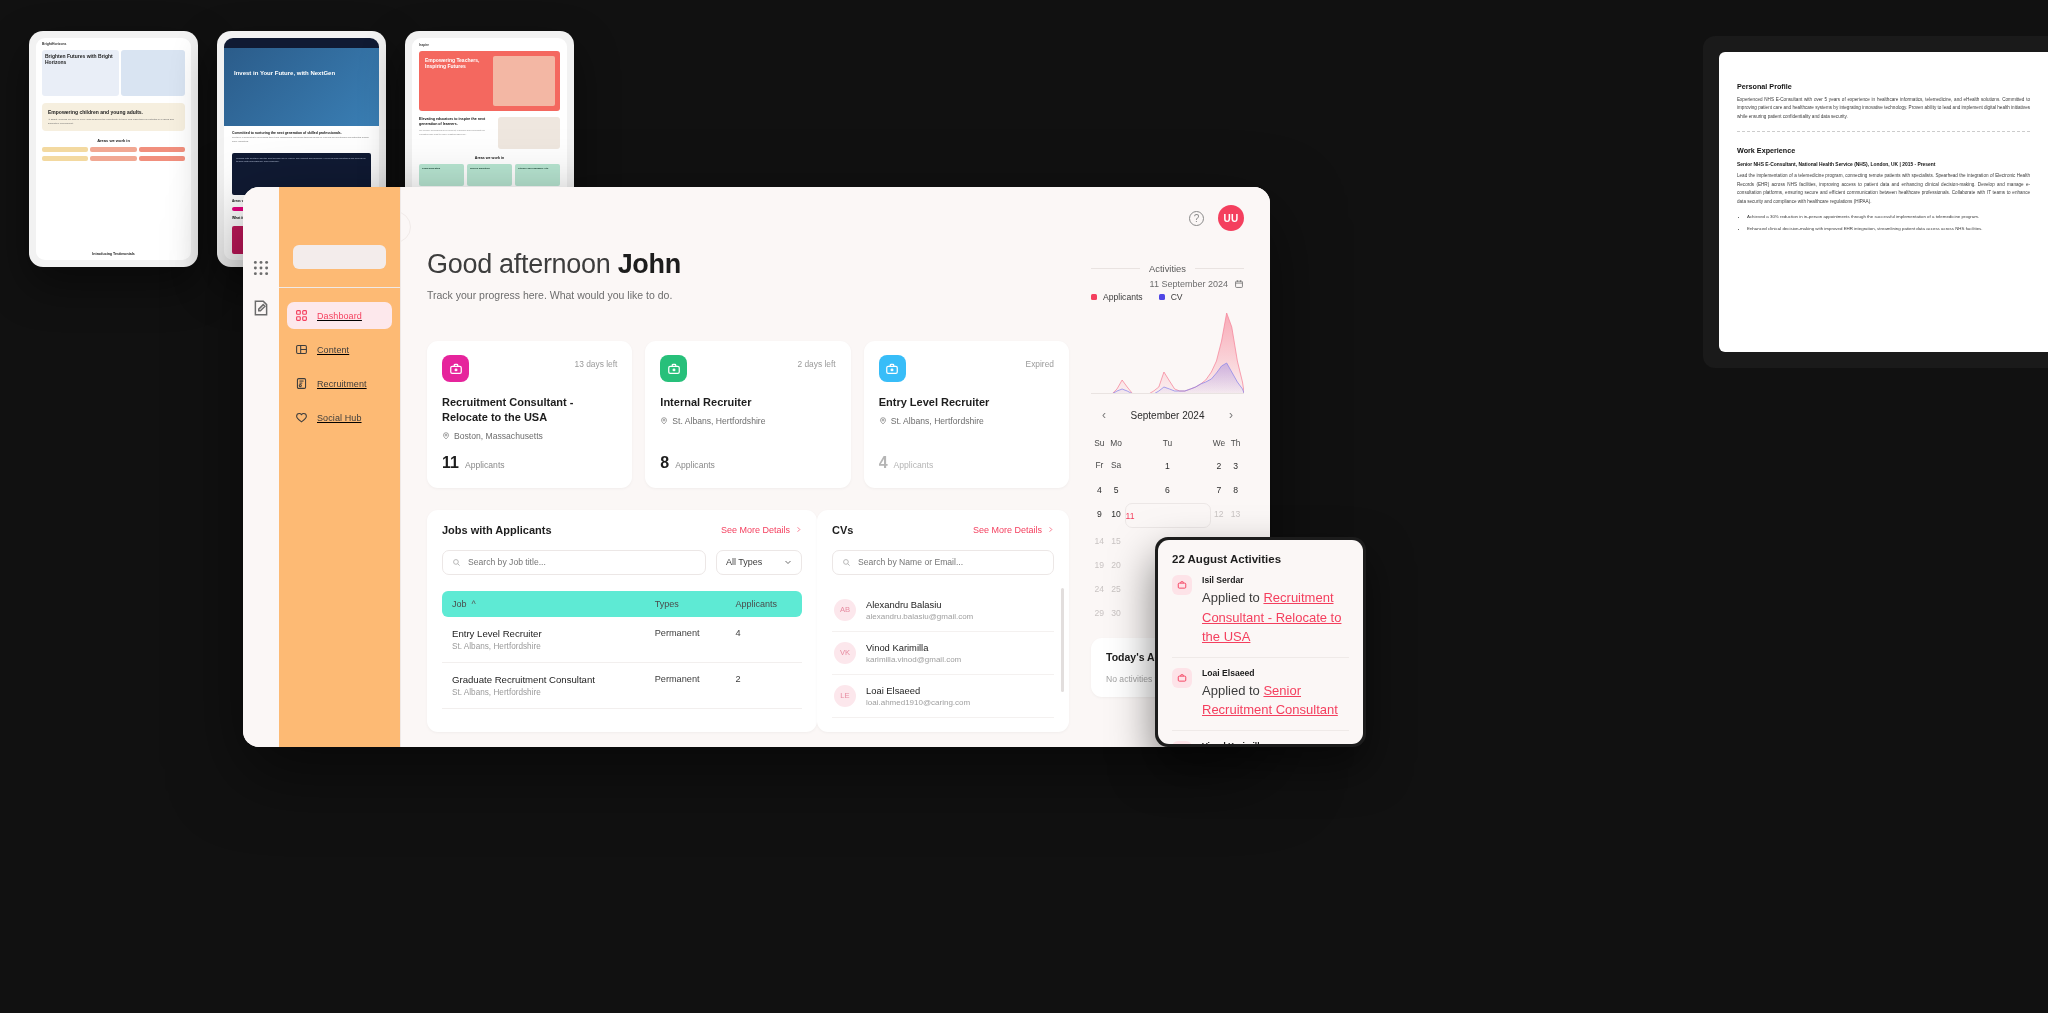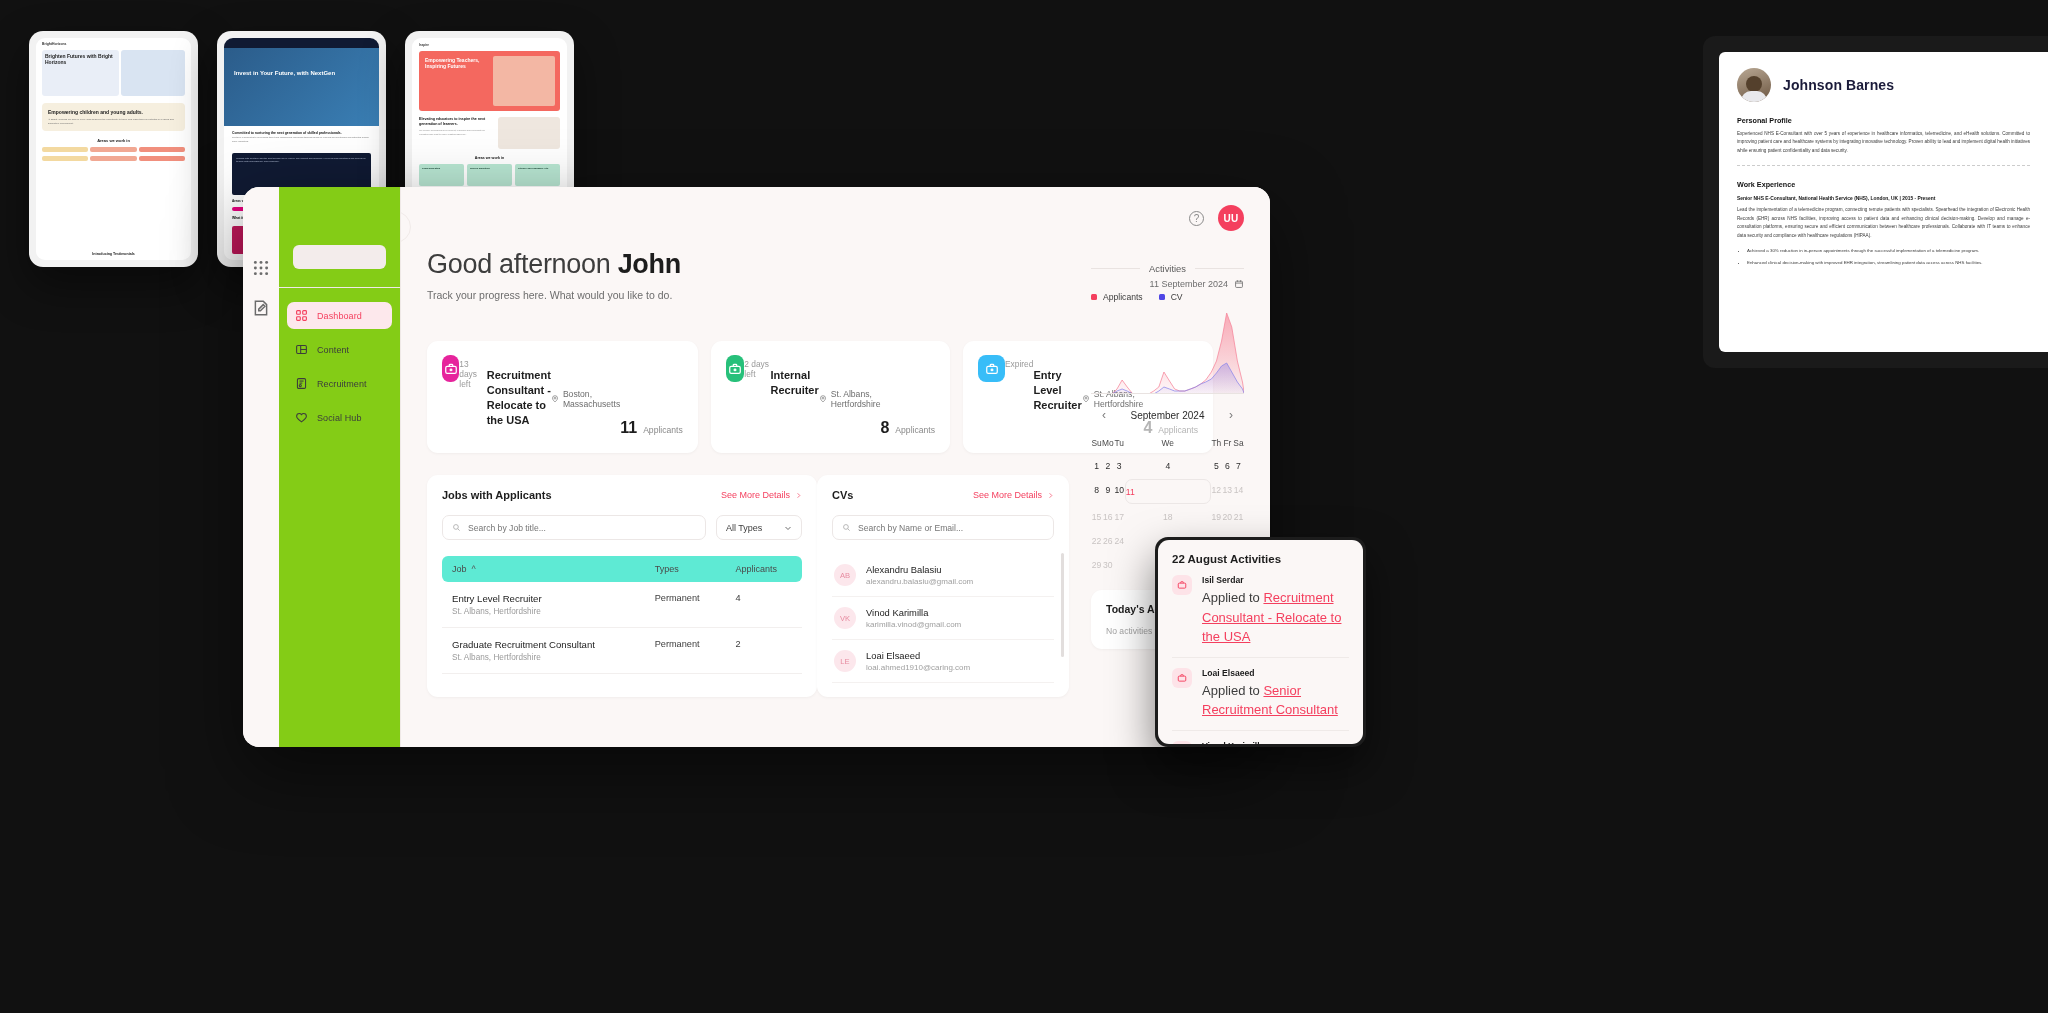--- a/index.html
+++ b/index.html
@@ -78,21 +78,21 @@
   .app { position:absolute; left:243px; top:187px; width:1027px; height:560px;
          background:#fbf7f6; border-radius:16px; overflow:hidden;
          box-shadow:0 26px 70px rgba(0,0,0,.5); }
   .app-inner { position:absolute; inset:0; display:flex; }
 
   
   .rail { width:36px; flex:0 0 36px; background:#fbf7f6; padding-top:72px; display:flex; flex-direction:column; align-items:center; gap:22px;}
   .rail .ri { width:18px; height:18px; color:#6b6b6b; display:flex; align-items:center; justify-content:center;}
 
   
-  .side { width:122px; flex:0 0 122px; background:#84cc16; border-right:1px solid #efe9e7; padding-top:58px; position:relative;}
+  .side { width:122px; flex:0 0 122px; background:#fdba74; border-right:1px solid #efe9e7; padding-top:58px; position:relative;text-decoration:underline;}
   .side .logo-slot { height:24px; margin:0 14px 18px; background:#f3eceb; border-radius:6px;}
   .side .sep { height:1px; background:#efe9e7; margin:0 0 14px;}
   .nav { padding:0 8px; }
   .nav-i { display:flex; align-items:center; gap:9px; padding:7px 8px; border-radius:7px; margin-bottom:7px; cursor:pointer;}
   .nav-i .lb { font-size:9px; color:#3c3c3c; letter-spacing:.1px;}
   .nav-i.active { background:#fde8ec; }
   .nav-i.active .lb { color:#f43f5e; }
   .nav-i svg { width:13px; height:13px; flex:0 0 13px;}
 
   
@@ -109,21 +109,21 @@
   .colL { width:642px; flex:0 0 642px; }
   .colR { flex:1; }
 
   .greet { font-size:27px; color:#3d3d3d; font-weight:300; letter-spacing:-.3px;}
   .greet b { color:#1d1d1d; font-weight:700; }
   .subgreet { font-size:10.5px; color:#6d6d6d; margin-top:9px;}
   .datechip { position:absolute; right:26px; top:92px; font-size:9px; color:#6d6d6d; display:flex; align-items:center; gap:6px;}
 
   .jobcards { display:flex; gap:13px; margin-top:40px; }
   .jc { flex:1; background:#fff; border-radius:11px; padding:14px 15px 16px; min-height:112px;
-        box-shadow:0 1px 3px rgba(0,0,0,.045); display:flex; flex-direction:row;}
+        box-shadow:0 1px 3px rgba(0,0,0,.045); display:flex; flex-direction:column;}
   .jc-top { display:flex; align-items:flex-start; justify-content:space-between;}
   .jc-ic { width:27px; height:27px; border-radius:8px; display:flex; align-items:center; justify-content:center;}
   .jc-ic svg { width:14px; height:14px; }
   .jc-days { font-size:8.4px; color:#9a9a9a; margin-top:4px;}
   .jc-ttl { font-size:11px; font-weight:700; color:#1d1d1d; margin-top:13px; line-height:1.35;}
   .jc-loc { font-size:8.6px; color:#6d6d6d; margin-top:6px; display:flex; align-items:center; gap:4px;}
   .jc-loc svg { width:8px; height:8px; flex:0 0 8px;}
   .jc-bot { margin-top:auto; padding-top:13px; display:flex; align-items:baseline; gap:6px;}
   .jc-n { font-size:16px; font-weight:700; color:#1d1d1d;}
   .jc-nl { font-size:8.6px; color:#8a8a8a;}
@@ -168,21 +168,21 @@
   .lg { display:flex; align-items:center; gap:6px; font-size:8.6px; color:#3d3d3d;}
   .lg i { width:6px; height:6px; border-radius:1.5px; display:block;}
   .chartbox { height:86px; position:relative; margin-top:6px;}
   .chartbox svg { width:100%; height:100%; display:block;}
   .chart-base { position:absolute; left:0; right:0; bottom:0; height:1px; background:#e9e3e1;}
 
   .cal { margin-top:14px; }
   .cal-nav { display:flex; align-items:center; justify-content:space-between; padding:0 6px;}
   .cal-nav .m { font-size:10px; color:#2d2d2d; font-weight:400;}
   .cal-nav .ar { color:#7a7a7a; font-size:12px; cursor:pointer; width:14px; text-align:center;}
-  .cal-grid { display:grid; grid-template-columns:repeat(7,1fr); margin-top:11px; row-gap:2px;}
+  .cal-grid { display:grid; grid-template-columns:repeat(5,1fr); margin-top:11px; row-gap:2px;}
   .cal-grid .dow { font-size:8.4px; color:#4a4a4a; text-align:center; padding:5px 0;}
   .cal-grid .d { font-size:8.6px; color:#2d2d2d; text-align:center; padding:6px 0; position:relative;}
   .cal-grid .d.mut { color:#c9c4c3; }
   .cal-grid .d.sel { color:#f43f5e; }
   .cal-grid .d.sel:before { content:''; position:absolute; left:50%; top:50%; transform:translate(-50%,-50%);
       width:21px; height:19px; border-radius:5px; background:#fde3e8; z-index:-1;}
   .today { margin-top:14px; background:#fff; border-radius:11px; padding:13px 15px; box-shadow:0 1px 3px rgba(0,0,0,.045);}
   .today .t { font-size:10.5px; font-weight:700; color:#1d1d1d;}
   .today .n { font-size:8.6px; color:#a3a3a3; margin-top:11px;}
 
@@ -282,24 +282,20 @@
       <div class="pv3-foot">
         <div class="k">Hear from our students</div>
         <div class="t">Introducing Testimonials</div>
         <div class="p">At Inspire, our future initiatives are passionate about making a difference in education. Their support and efforts are remarkable and the success of our mission.</div>
       </div>
     </div>
   </div>
 
   <div class="cvdoc">
     <div class="sheet">
-      <div class="cv-head">
-        <div class="cv-ava"></div>
-        <div class="cv-name">Johnson Barnes</div>
-      </div>
       <div class="cv-h">Personal Profile</div>
       <div class="cv-p">Experienced NHS E-Consultant with over 5 years of experience in healthcare informatics, telemedicine, and eHealth solutions. Committed to improving patient care and healthcare systems by integrating innovative technology. Proven ability to lead and implement digital health initiatives while ensuring patient confidentiality and data security.</div>
       <div class="cv-rule"></div>
       <div class="cv-h">Work Experience</div>
       <div class="cv-sub">Senior NHS E-Consultant, National Health Service (NHS), London, UK | 2015 - Present</div>
       <div class="cv-p">Lead the implementation of a telemedicine program, connecting remote patients with specialists. Spearhead the integration of Electronic Health Records (EHR) across NHS facilities, improving access to patient data and enhancing clinical decision-making. Develop and manage e-consultation platforms, ensuring secure and efficient communication between healthcare professionals. Collaborate with IT teams to enhance data security and compliance with healthcare regulations (HIPAA).</div>
       <ul class="cv-ul">
         <li>Achieved a 30% reduction in in-person appointments through the successful implementation of a telemedicine program.</li>
         <li>Enhanced clinical decision-making with improved EHR integration, streamlining patient data access across NHS facilities.</li>
       </ul>

